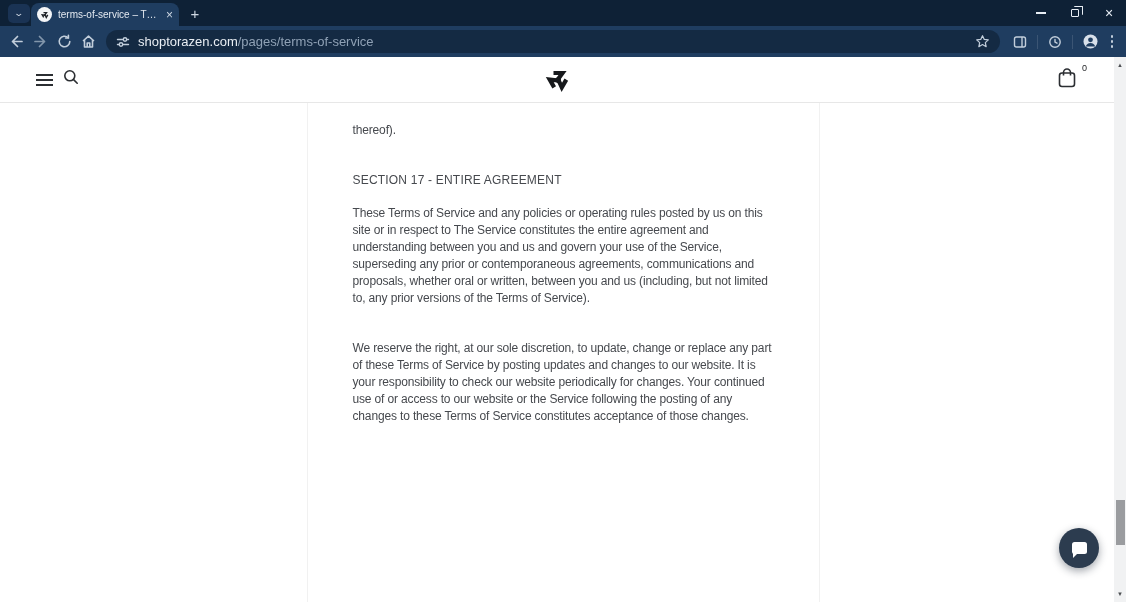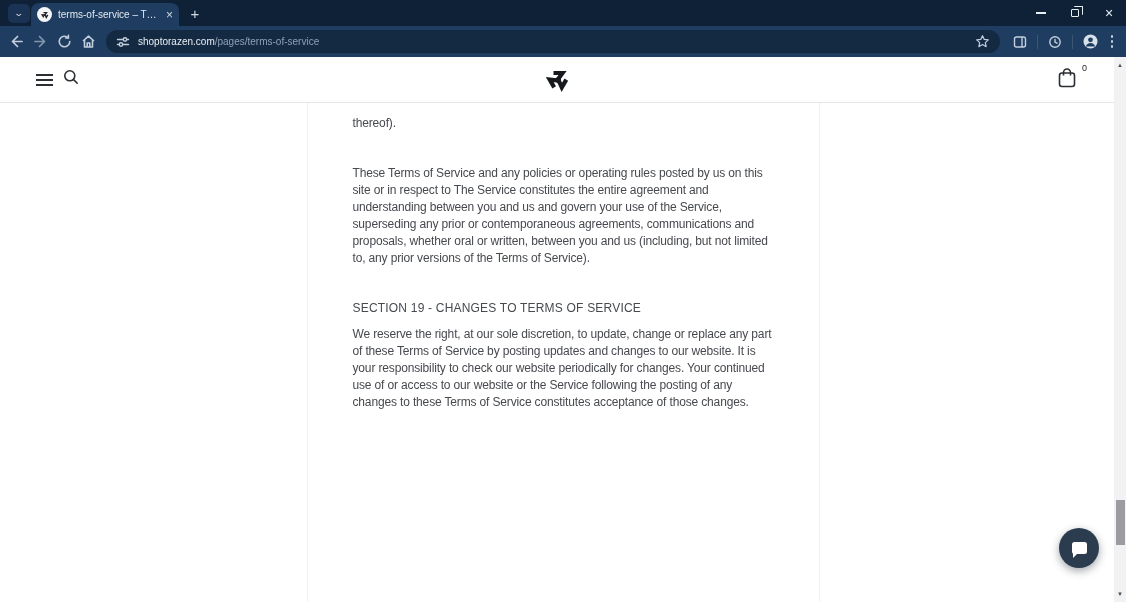--- a/index.html
+++ b/index.html
@@ -33,21 +33,21 @@
     border:1.2px solid #e8eef5;border-left:none;border-bottom:none;border-radius:1px;}
   .wc-x{color:#e8eef5;font-size:14px;line-height:1;}
 
   
   .toolbar{position:relative;height:31px;background:var(--tab);display:flex;align-items:center;}
   .nav-btn{width:24px;height:24px;display:flex;align-items:center;justify-content:center;cursor:pointer;flex:0 0 auto;}
   .nav-btn svg{display:block;}
   .toolbar .first{margin-left:4px;}
   .omnibox{flex:1;height:23px;margin:0 8px 0 6px;background:var(--omnibox);border-radius:12px;
     display:flex;align-items:center;padding:0 10px;cursor:text;}
-  .url{flex:1;font-size:10px;white-space:nowrap;overflow:hidden;margin-left:8px;}
+  .url{flex:1;font-size:13px;white-space:nowrap;overflow:hidden;margin-left:8px;}
   .url-domain{color:#e9eef4;}
   .url-path{color:#8fa1b5;}
   .right-icons{display:flex;align-items:center;margin-right:4px;}
   .tb-divider{width:1px;height:14px;background:var(--divider);margin:0 5px;}
   .dots{display:flex;flex-direction:column;gap:2.5px;align-items:center;width:20px;cursor:pointer;}
   .dots i{width:2.5px;height:2.5px;border-radius:50%;background:var(--toolbar-icon);}
 
   
   .viewport{position:relative;height:545px;background:#fff;overflow:hidden;}
 
@@ -58,21 +58,21 @@
   .hamburger::before{content:"";position:absolute;top:5px;}
   .hamburger::after{content:"";position:absolute;top:10px;}
   .search-button{position:absolute;left:62px;top:11px;width:22px;height:22px;cursor:pointer;}
   .logo{position:absolute;left:543px;top:8px;width:30px;height:30px;cursor:pointer;}
   .cart-button{position:absolute;right:40px;top:9px;width:30px;height:30px;cursor:pointer;}
   .cart-count{position:absolute;right:-1px;top:-3px;font-size:9px;color:#1d1f22;}
 
   .doc{position:relative;width:513px;margin:0 auto;min-height:499px;
     border-left:1px solid #f1f1f1;border-right:1px solid #f1f1f1;
     padding:3px 45px 0;color:var(--body-text);font-size:12px;line-height:17px;letter-spacing:-0.15px;}
-  .doc p{margin:9px 0 17px;}
+  .doc p{margin:16px 0 17px;}
   .doc .section{margin-top:33px;}
   .doc .sec-heading{letter-spacing:0.2px;}
 
   
   .scrollbar{position:absolute;right:0;top:0;width:12px;height:545px;background:#f1f2f3;cursor:pointer;}
   .sb-up,.sb-down{position:absolute;left:0;width:12px;height:12px;display:flex;align-items:center;
     justify-content:center;font-size:6px;color:#4c4f52;}
   .sb-up{top:2px;}
   .sb-down{bottom:2px;}
   .sb-thumb{position:absolute;left:1.5px;top:443px;width:9px;height:45px;background:#9a9c9f;cursor:grab;}
@@ -216,28 +216,28 @@
             <path d="M7.5 9.5 V6.5 a3.5 3.5 0 0 1 7 0 V9.5"></path>
           </svg>
         <span class="cart-count">0</span>
       </div>
     </header>
 
     <main class="doc">
       <p class="frag">thereof).</p>
 
       <div class="section">
+        <div class="sec-heading">SECTION 17 - ENTIRE AGREEMENT</div>
         <p>These Terms of Service and any policies or operating rules posted by us on this site or in respect to The Service constitutes the entire agreement and understanding between you and us and govern your use of the Service, superseding any prior or contemporaneous agreements, communications and proposals, whether oral or written, between you and us (including, but not limited to, any prior versions of the Terms of Service).</p>
       </div>
 
       <div class="section">
       </div>
 
       <div class="section">
-        <div class="sec-heading">SECTION 19 - CHANGES TO TERMS OF SERVICE</div>
         <p>We reserve the right, at our sole discretion, to update, change or replace any part of these Terms of Service by posting updates and changes to our website. It is your responsibility to check our website periodically for changes. Your continued use of or access to our website or the Service following the posting of any changes to these Terms of Service constitutes acceptance of those changes.</p>
       </div>
     </main>
 
     <div class="scrollbar">
       <span class="sb-up">▲</span>
       <span class="sb-thumb"></span>
       <span class="sb-down">▼</span>
     </div>
 

